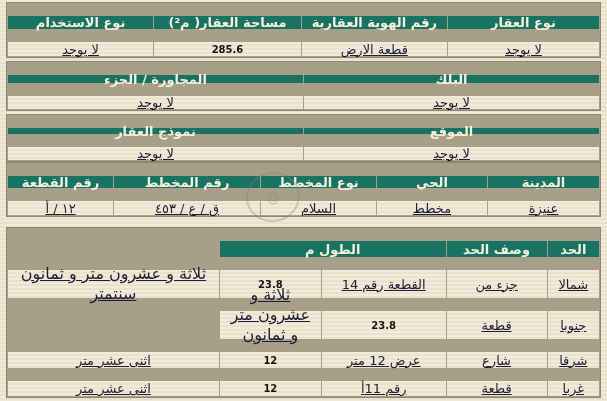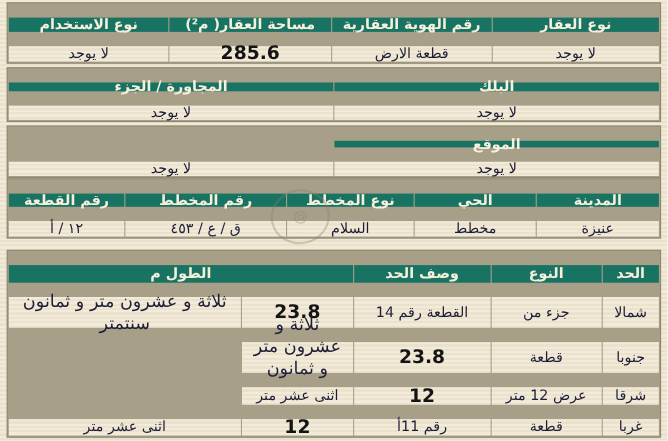--- a/index.html
+++ b/index.html
@@ -7,22 +7,22 @@
        font-family:"DejaVu Sans",sans-serif;}
   .page{position:relative;width:607px;height:401px;box-sizing:border-box;
         padding:3px 7px 0 7px;
         background:repeating-linear-gradient(180deg,#f1ead8 0px,#f1ead8 2px,#e9e1cb 2px,#e9e1cb 4px);}
   .tbl{background:#a79f88;padding:1px;border:0;box-shadow:0 0 0 1px #8d8670;}
   .row{display:grid;gap:1px;direction:rtl;}
   .row + .row{margin-top:1px;}
   .cell{display:flex;align-items:center;justify-content:center;text-align:center;
         background:repeating-linear-gradient(180deg,#f2ebd9 0px,#f2ebd9 2px,#eae2cc 2px,#eae2cc 4px);margin-top:12px;}
   .hcell{background:#187363;color:#f6efdb;font-weight:bold;font-size:13px;}
-  .val{color:#1d1d38;font-size:13px;}
-  .num{color:#141414;font-weight:bold;font-size:17px;font-family:"DejaVu Sans",sans-serif;}
+  .val{color:#1d1d38;font-size:13px;text-decoration:underline;}
+  .num{color:#141414;font-weight:bold;font-size:10px;font-family:"DejaVu Sans",sans-serif;}
   
   .s1 .row{grid-template-columns:25.7fr 24.7fr 24.9fr 24.7fr;}
   .s1 .hrow{grid-template-rows:25px;} .s1 .vrow{grid-template-rows:26px;}
   .s2{margin-top:5px;} .s2 .row{grid-template-columns:1fr 1fr;}
   .s2 .hrow{grid-template-rows:20px;} .s2 .vrow{grid-template-rows:25px;}
   .s3{margin-top:5px;} .s3 .row{grid-template-columns:1fr 1fr;}
   .s3 .hrow{grid-template-rows:18px;} .s3 .vrow{grid-template-rows:25px;}
   .s4{margin-top:2px;} .s4 .row{grid-template-columns:111fr 110fr 115fr 146fr 105fr;}
   .s4 .hrow{grid-template-rows:24px;} .s4 .vrow{grid-template-rows:26px;}
   
@@ -66,20 +66,21 @@
     </div>
     <div class="row vrow">
       <div class="cell val">لا يوجد</div>
       <div class="cell val">لا يوجد</div>
     </div>
   </div>
 
   <div class="tbl s3">
     <div class="row hrow">
       <div class="cell hcell">الموقع</div>
+      <div class="cell hcell">نموذج العقار</div>
     </div>
     <div class="row vrow">
       <div class="cell val">لا يوجد</div>
       <div class="cell val">لا يوجد</div>
     </div>
   </div>
 
   <div class="tbl s4">
     <div class="row hrow">
       <div class="cell hcell">المدينة</div>
@@ -93,39 +94,39 @@
       <div class="cell val">مخطط</div>
       <div class="cell val">السلام</div>
       <div class="cell val">ق / ع / ٤٥٣</div>
       <div class="cell val">١٢ / أ</div>
     </div>
   </div>
 
   <div class="tbl bt">
     <div class="row hrow">
       <div class="cell hcell">الحد</div>
-      <div class="cell hcell">النوع</div>
       <div class="cell hcell">وصف الحد</div>
       <div class="cell hcell span2">الطول م</div>
     </div>
     <div class="row r1">
       <div class="cell val">شمالا</div>
       <div class="cell val">جزء من</div>
       <div class="cell val">القطعة رقم 14</div>
       <div class="cell num">23.8</div>
       <div class="cell val wrap">ثلاثة و عشرون متر و ثمانون سنتمتر</div>
     </div>
     <div class="row r2">
       <div class="cell val">جنوبا</div>
       <div class="cell val">قطعة</div>
       <div class="cell num">23.8</div>
       <div class="cell val wrap">ثلاثة و عشرون متر و ثمانون سنتمتر</div>
     </div>
     <div class="row r3">
       <div class="cell val">شرقا</div>
+      <div class="cell val">شارع</div>
       <div class="cell val">عرض 12 متر</div>
       <div class="cell num">12</div>
       <div class="cell val">اثنى عشر متر</div>
     </div>
     <div class="row r4">
       <div class="cell val">غربا</div>
       <div class="cell val">قطعة</div>
       <div class="cell val">رقم 11أ</div>
       <div class="cell num">12</div>
       <div class="cell val">اثنى عشر متر</div>

